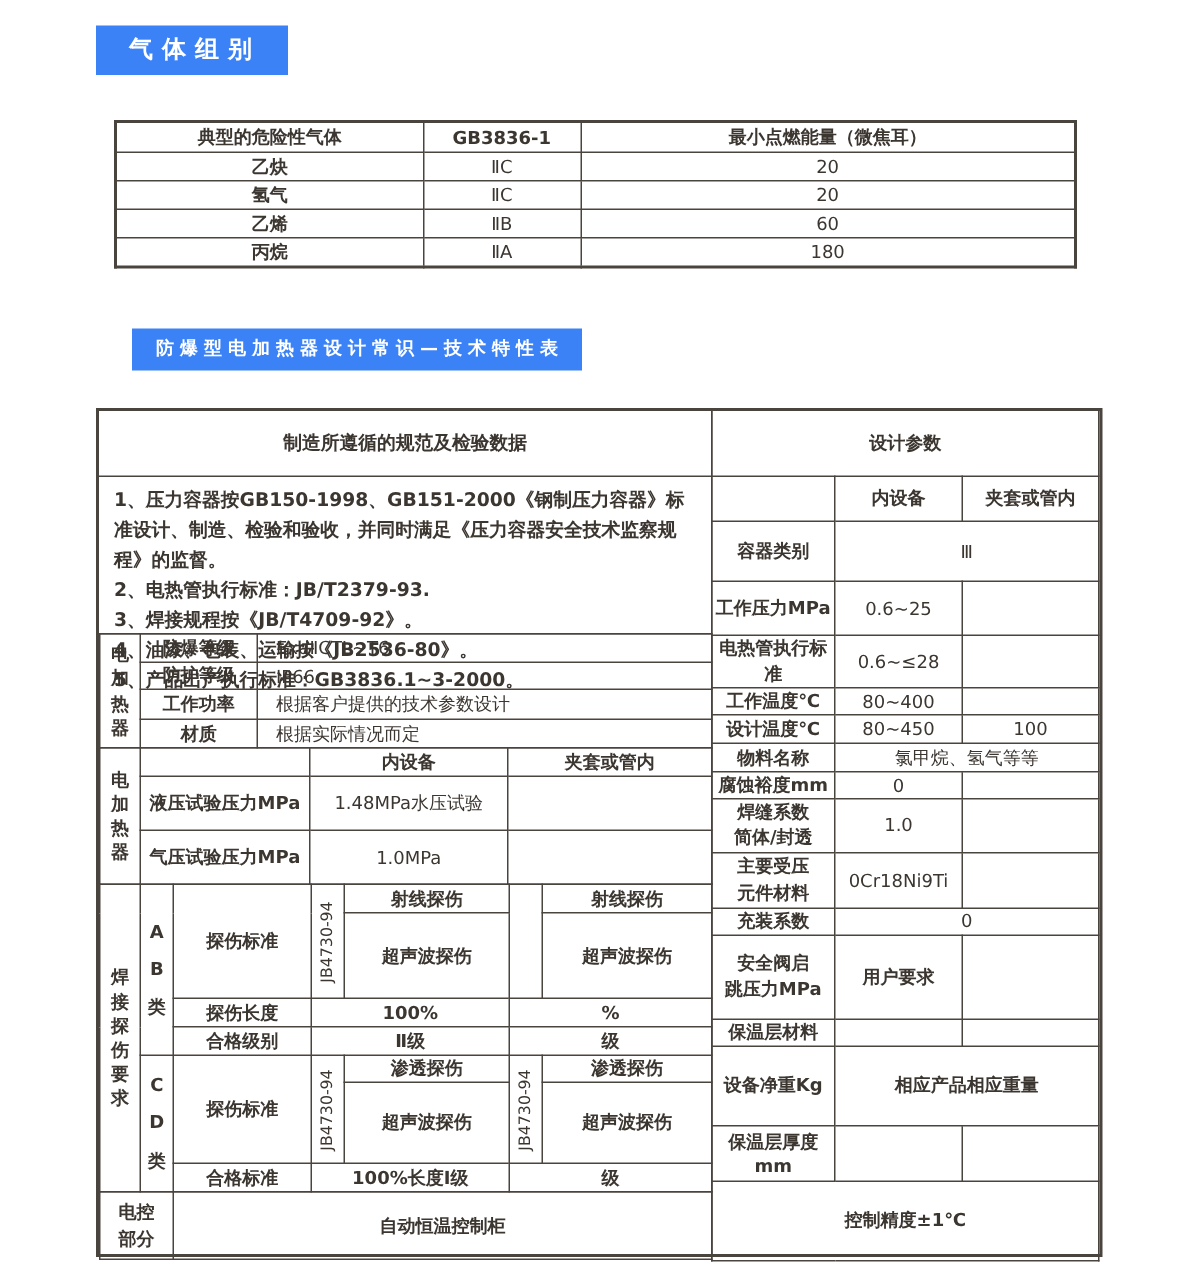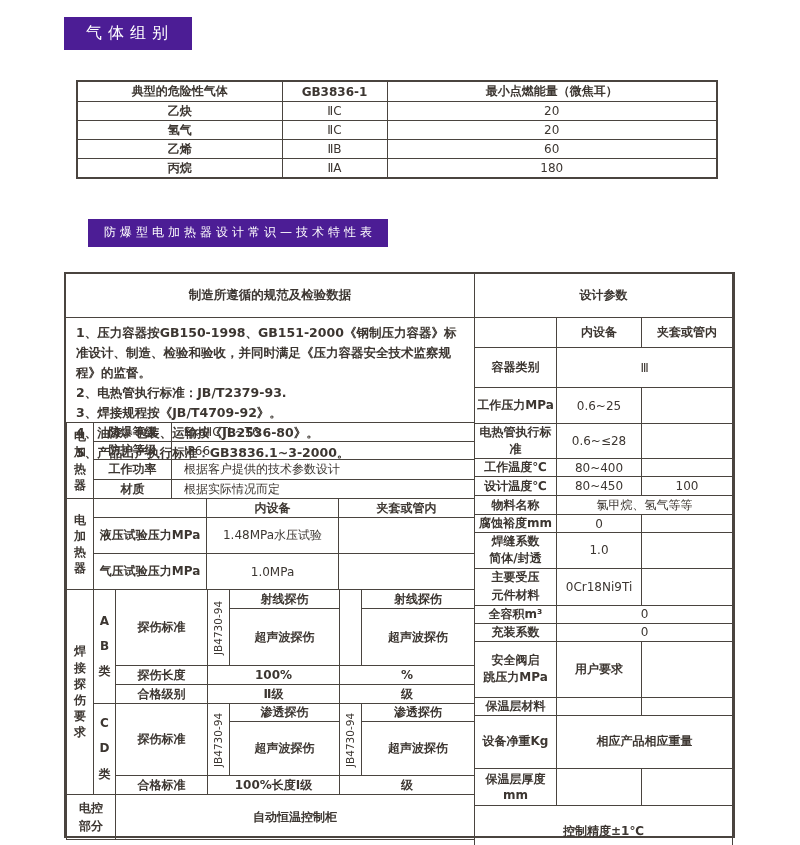--- a/index.html
+++ b/index.html
@@ -2,21 +2,21 @@
 <html><head>
 <meta charset="utf-8">
 <style>
   html,body{margin:0;padding:0;}
   body{
     width:800px;height:845px;background:#ffffff;position:relative;
     font-family:"DejaVu Sans",sans-serif;color:#3c3631;
     -webkit-font-smoothing:antialiased;
   }
   .badge{
-    position:absolute;background:#4c1d95;color:#ffffff;font-weight:normal;
+    position:absolute;background:#3b82f6;color:#ffffff;font-weight:bold;
     display:inline-block;white-space:nowrap;
   }
   .badge1{left:64px;top:17px;font-size:16px;letter-spacing:6px;padding:6px 18px 6px 22px;}
   .badge2{left:64px;top:219px;font-size:12px;letter-spacing:4px;padding:5px 12px 6px 16px;margin-left:24px;}
 
   
   table{border-collapse:collapse;table-layout:fixed;}
   td,th{border:1px solid #4a443f;vertical-align:middle;text-align:center;
         font-size:12px;padding:0 2px;overflow:hidden;}
   .gas{position:absolute;left:76px;top:80px;width:640px;}
@@ -319,24 +319,20 @@
       </tr>
       <tr style="height:37px">
         <td class="lbl2">
               <div>主要受压</div>
               <div>元件材料</div>
             </td>
         <td class="val">0Cr18Ni9Ti</td>
         <td></td>
       </tr>
       <tr style="height:18px">
-        <td>全容积m³</td>
-        <td colspan="2" class="val">0</td>
-      </tr>
-      <tr style="height:18px">
         <td>充装系数</td>
         <td colspan="2" class="val">0</td>
       </tr>
       <tr style="height:56px">
         <td class="lbl2">
               <div>安全阀启</div>
               <div>跳压力MPa</div>
             </td>
         <td>用户要求</td>
         <td></td>

